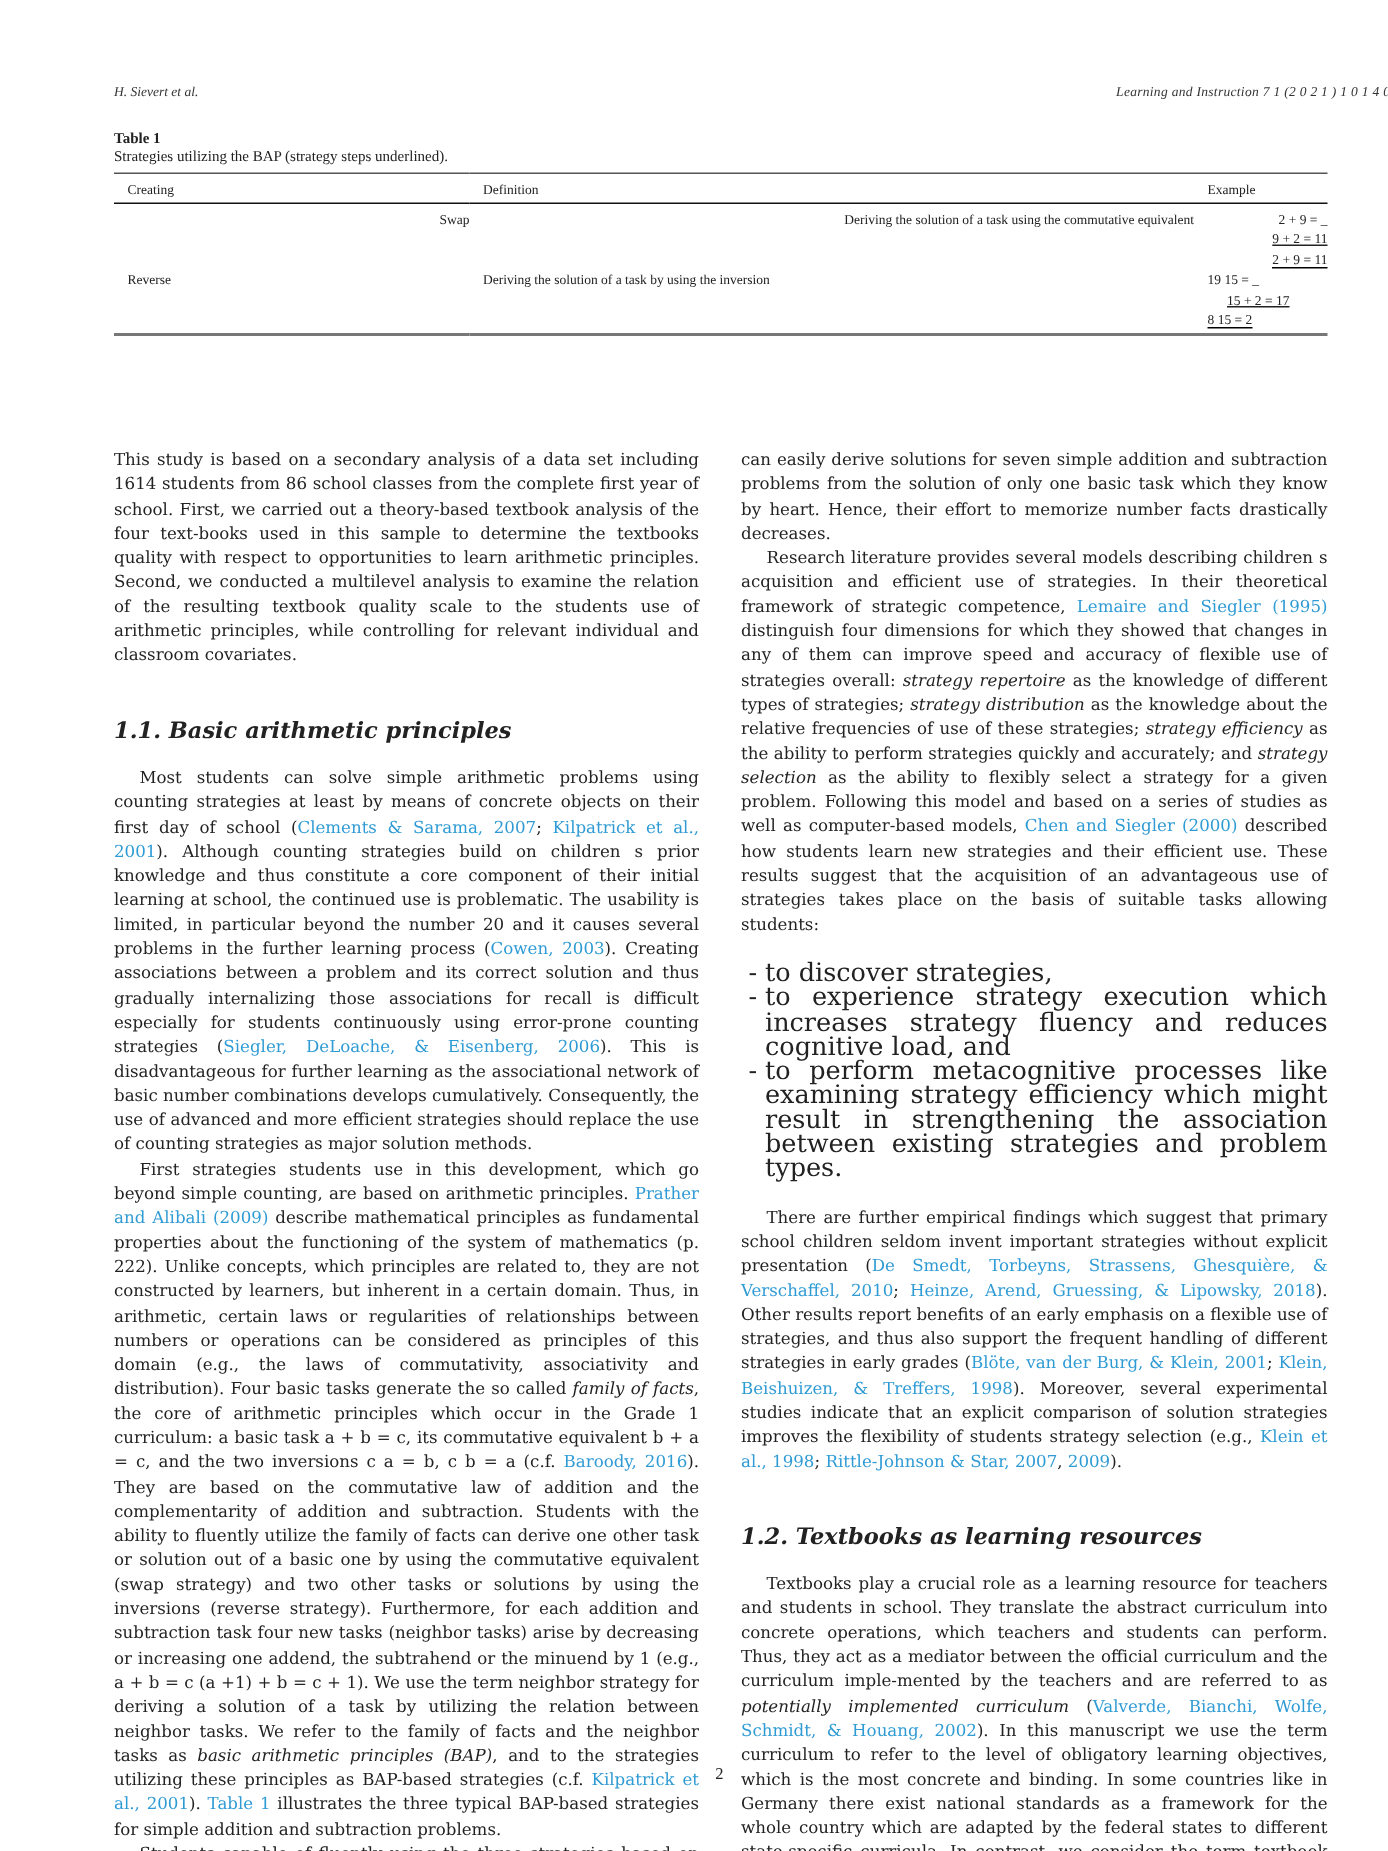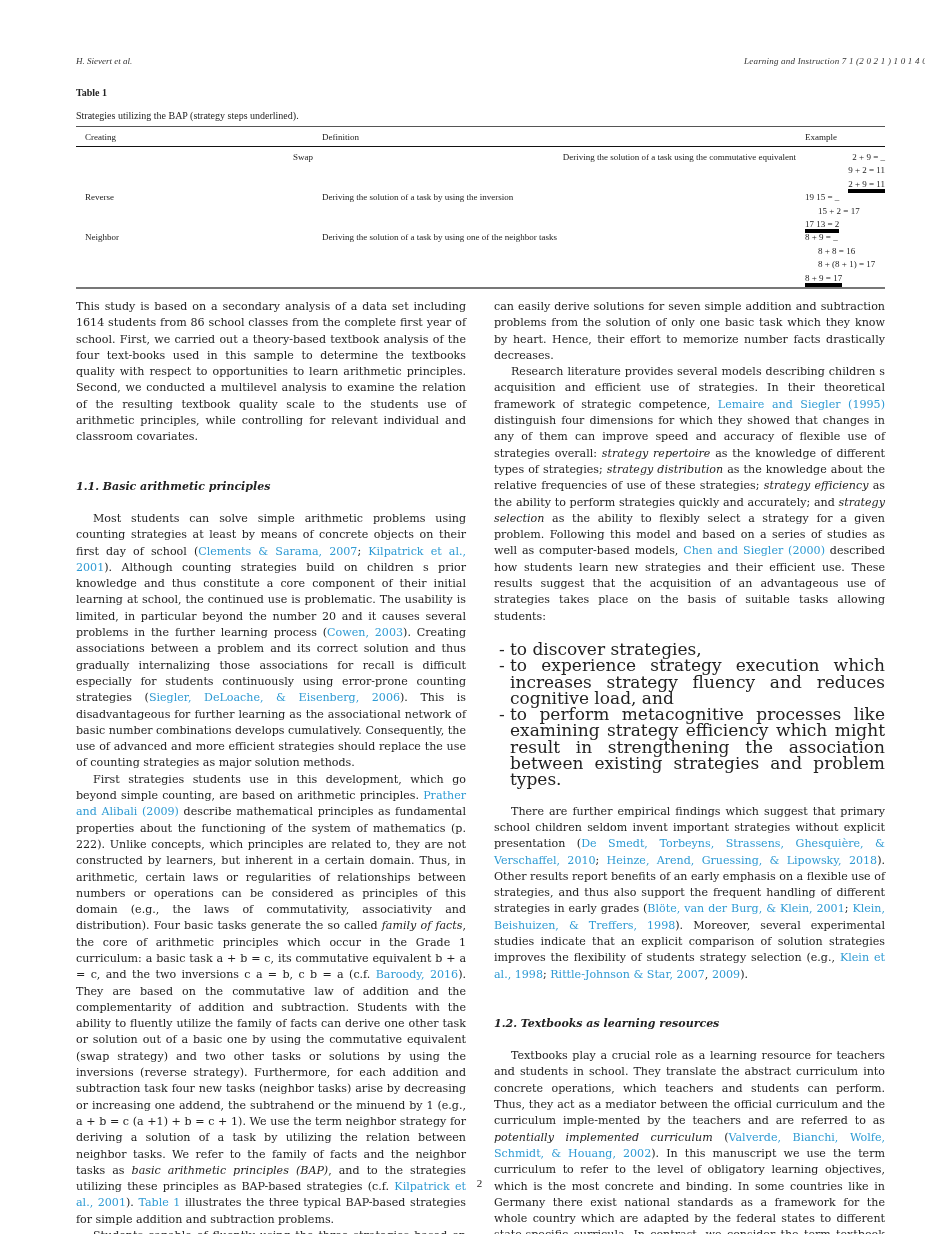--- a/index.html
+++ b/index.html
@@ -5,39 +5,39 @@
   html, body { margin: 0; padding: 0; background: #ffffff; }
   body { width: 925px; height: 1234px; position: relative; overflow: hidden;
          font-family: "DejaVu Serif", "Liberation Serif", serif; color: #222; }
   .page { position: absolute; left: 17px; top: 0; width: 925px; height: 1234px; }
   .running-head { position: absolute; top: 56px; left: 59px; right: 8px; height: 14px;
                   font-family: "Liberation Serif", serif; font-style: italic; font-size: 9px; color: #333; }
   .running-head .left { position: absolute; left: 0; top: 0; }
   .running-head .right { position: absolute; right: 0; top: 0; letter-spacing: 0.2px; }
   .table-block { position: absolute; left: 59px; top: 87px; width: 809px; }
   .table-label { font-family: "Liberation Serif", serif; font-weight: bold; font-size: 10px; color:#222; }
-  .table-caption { font-family: "Liberation Serif", serif; font-size: 10px; color:#222; margin-top: 12px; }
+  .table-caption { font-family: "Liberation Serif", serif; font-size: 10px; color:#222; margin-top: 1px; }
   table.strat { width: 809px; border-collapse: collapse; margin-top: 5px;
                 font-family: "Liberation Serif", serif; font-size: 9px; color:#222; }
   table.strat thead th { text-align: left; font-weight: normal; padding: 5px 0 4px 9px;
                           border-top: 1.5px solid #555; border-bottom: 1px solid #111; }
   table.strat tbody td { vertical-align: top; padding: 0 0 0 9px; line-height: 13.4px; }
   table.strat tbody tr:first-child td { padding-top: 4px; text-align: right; }
   table.strat tbody tr:last-child td { border-bottom: 2.5px double #777; padding-bottom: 2px; }
   .col-strategy { width: 228px; }
   .col-def { width: 474px; }
   .ex-line { white-space: nowrap; }
-  .ex-indent { padding-left: 13px; }
-  .ul { border-bottom: 4px solid #000000; }
+  .ex-indent { padding-left: 13px; text-decoration: underline; }
+  .ul { border-bottom: 1px solid #000000; }
   .col-left { position: absolute; left: 59px; top: 299px; width: 390px; }
   .col-right { position: absolute; left: 477px; top: 299px; width: 391px; }
   p { margin: 0; font-size: 11.1px; line-height: 16.3px; text-align: justify; }
   p.indent { text-indent: 17px; }
   a, .link { color: #2f9bd4; text-decoration: none; }
-  .section-heading { font-style: italic; font-size: 11px; line-height: 16.3px; margin: 0; }
+  .section-heading { font-style: italic; font-size: 15px; line-height: 16.3px; margin: 0; }
   .gap-l { height: 33px; }
   .gap-m { height: 16px; }
   ul.bullets { list-style: none; margin: 0; padding: 0; }
   ul.bullets li { position: relative; padding-left: 16px; font-size: 17px; line-height: 16.3px; text-align: justify; }
   ul.bullets li::before { content: "-"; position: absolute; left: 5px; top: 0; }
   .page-number { position: absolute; left: 0; width: 925px; top: 1177px; text-align: center;
                  font-family: "Liberation Serif", serif; font-size: 11px; color:#222; }
 </style>
 </head>
 <body>
@@ -69,31 +69,21 @@
             <div class="ex-line ex-indent"><span>9 + 2 = 11</span></div>
             <div class="ex-line"><span class="ul">2 + 9 = 11</span></div>
           </td>
         </tr>
         <tr>
           <td>Reverse</td>
           <td>Deriving the solution of a task by using the inversion</td>
           <td>
             <div class="ex-line">19  15 = _</div>
             <div class="ex-line ex-indent">15 + 2 = 17</div>
-            <div class="ex-line"><span class="ul">17   13 = 2</span></div>
-          </td>
-        </tr>
-        <tr>
-          <td>Neighbor</td>
-          <td>Deriving the solution of a task by using one of the neighbor tasks</td>
-          <td>
-            <div class="ex-line">8 + 9 = _</div>
-            <div class="ex-line ex-indent">8 + 8 = 16</div>
-            <div class="ex-line ex-indent">8 + (8 + 1) = 17</div>
-            <div class="ex-line"><span class="ul">8 + 9 = 17</span></div>
+            <div class="ex-line"><span class="ul">8   15 = 2</span></div>
           </td>
         </tr>
       </tbody>
     </table>
   </div>
 
   <div class="col-left">
     <p>This study is based on a secondary analysis of a data set including 1614 students from 86 school classes from the complete first year of school. First, we carried out a theory-based textbook analysis of the four text-books used in this sample to determine the textbooks  quality with respect to opportunities to learn arithmetic principles. Second, we conducted a multilevel analysis to examine the relation of the resulting textbook quality scale to the students  use of arithmetic principles, while controlling for relevant individual and classroom covariates.</p>
     <div class="gap-l"></div>
     <h3 class="section-heading">1.1.  Basic arithmetic principles</h3>

